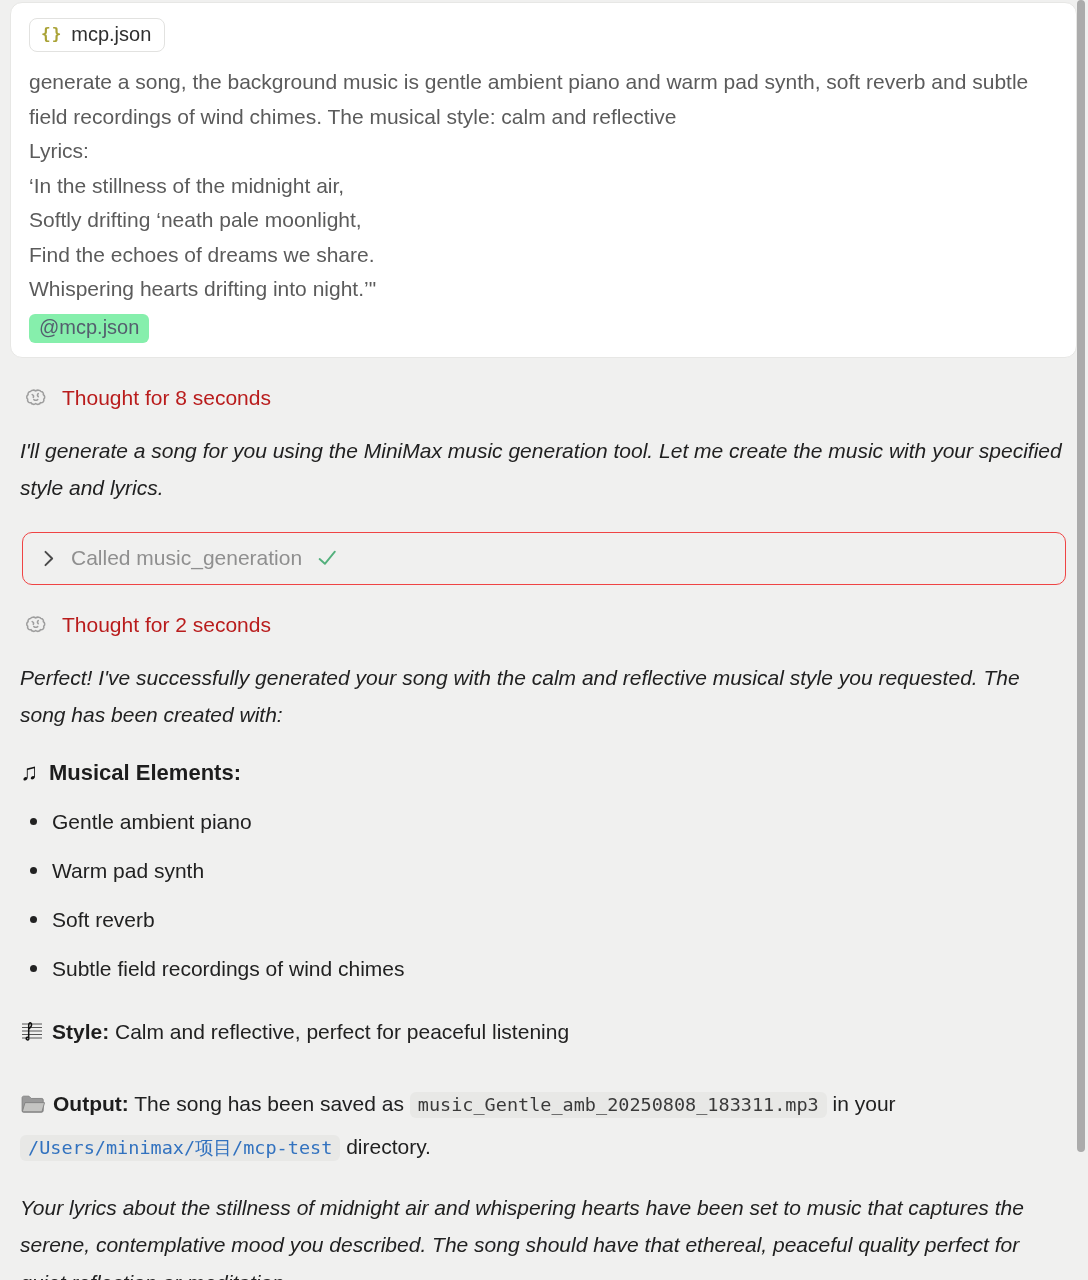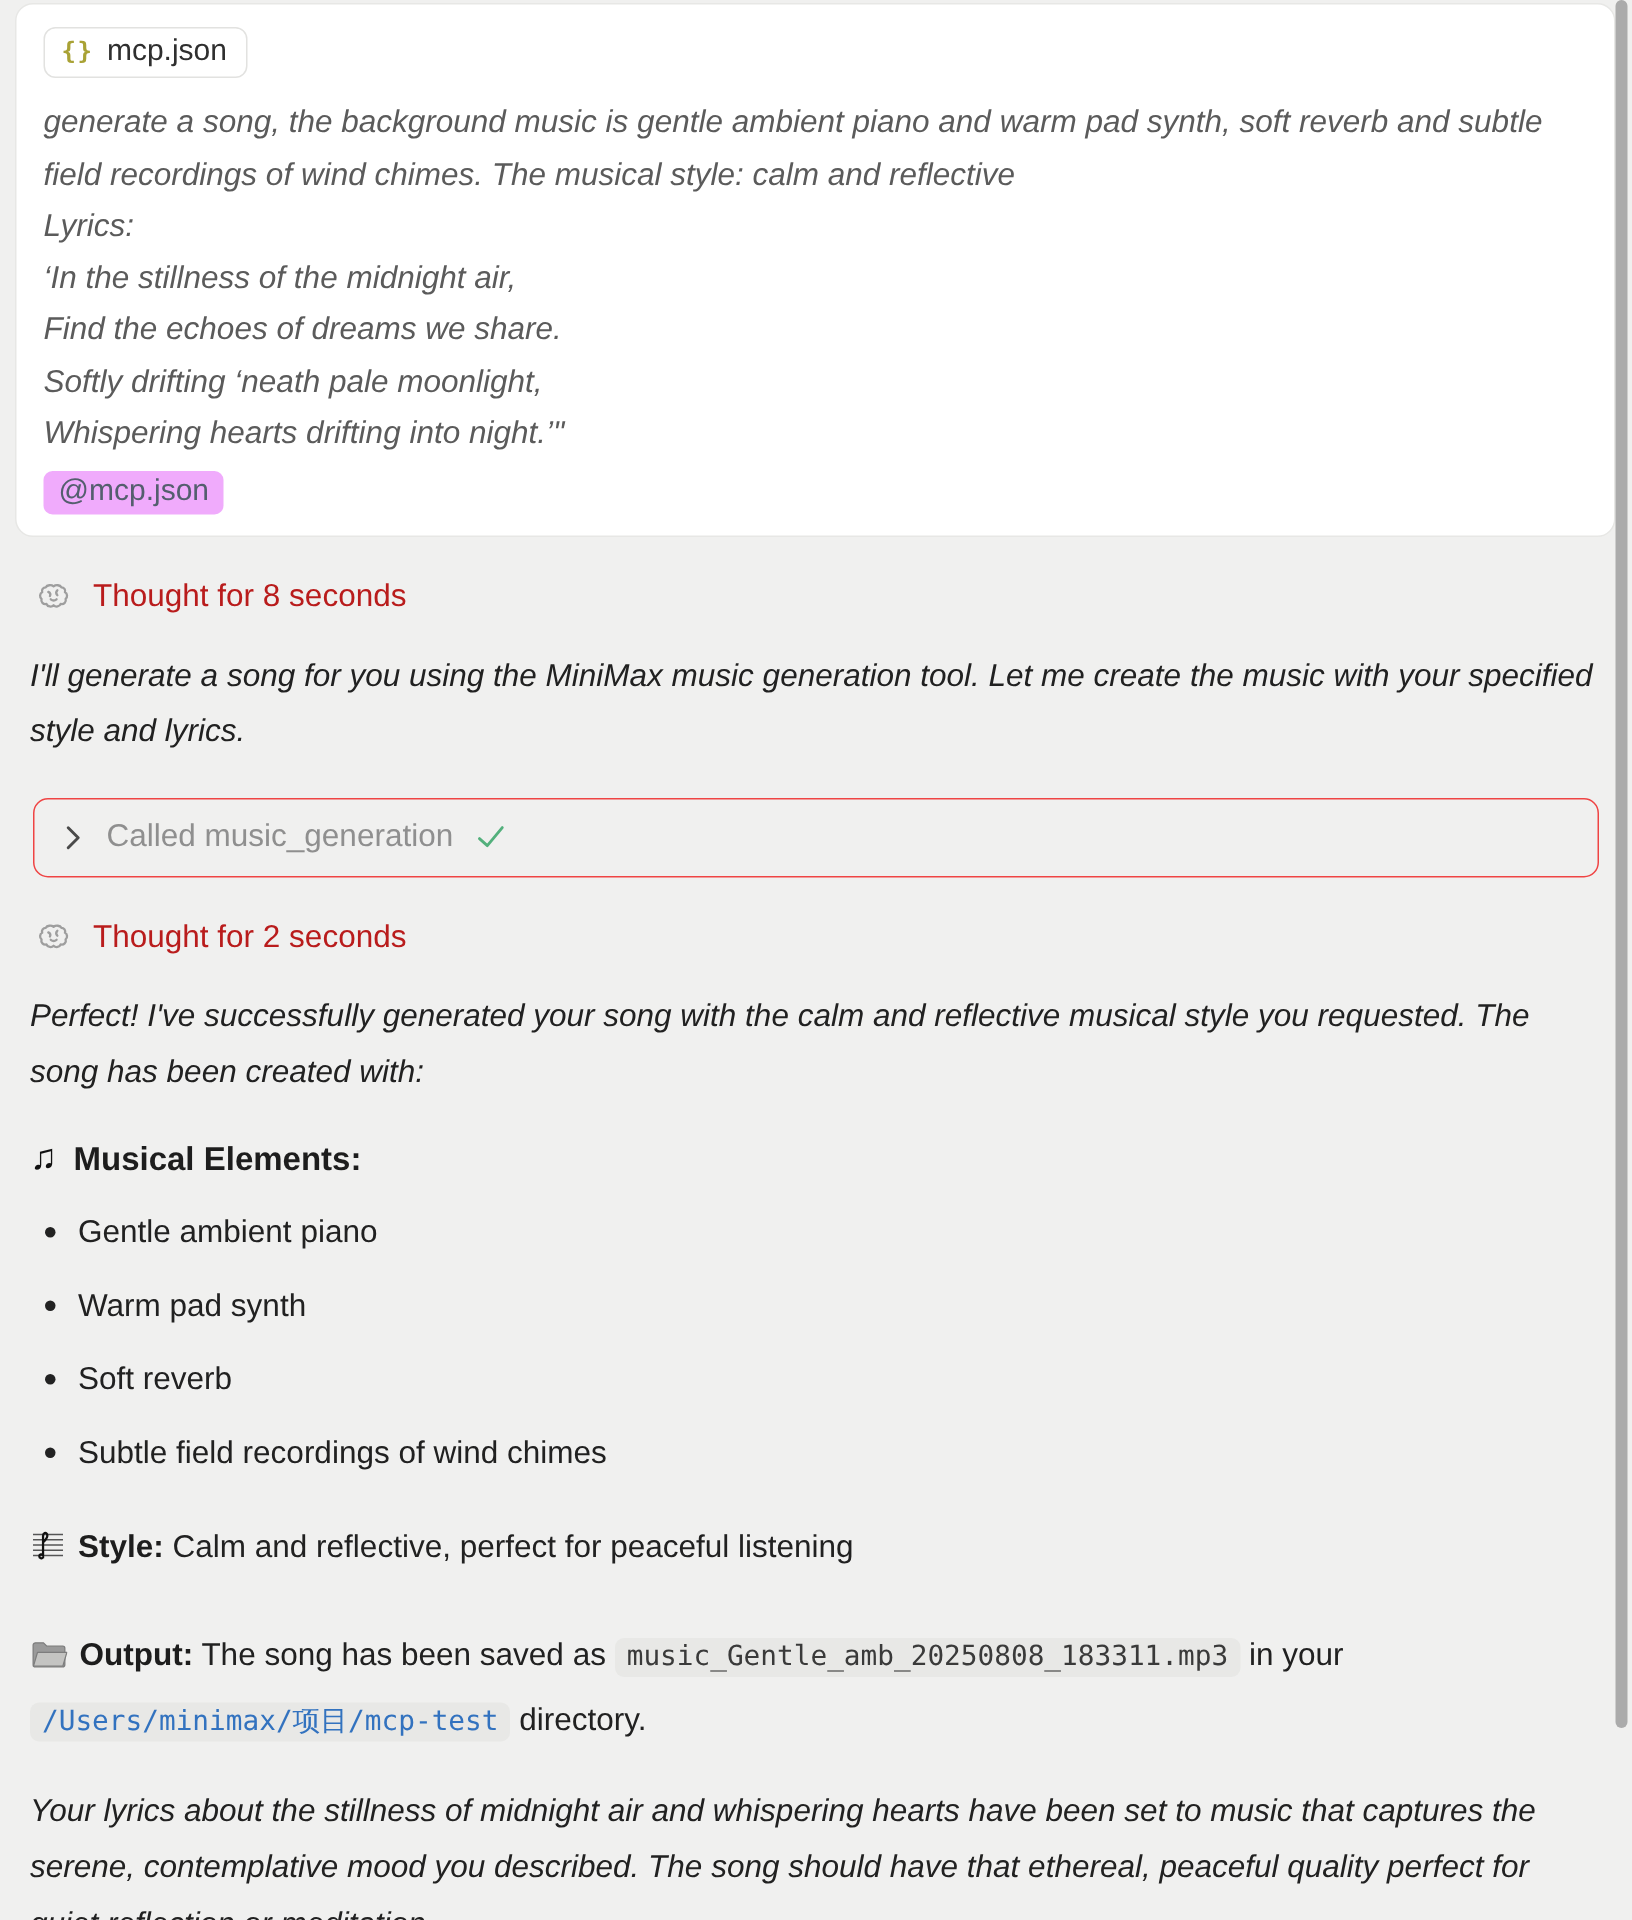--- a/index.html
+++ b/index.html
@@ -34,25 +34,25 @@
     cursor: default;
   }
   .braces {
     font-family: "DejaVu Sans Mono", "Liberation Mono", monospace;
     font-size: 16px;
     font-weight: 700;
     color: #a9a235;
     letter-spacing: 1px;
     transform: translateY(-1px);
   }
-  .user-text { margin-top: 13px; font-size: 21px; line-height: 34.5px; color: #5b5b5b; font-style: italic; }
+  .user-text { margin-top: 13px; font-size: 21px; line-height: 34.5px; color: #5b5b5b; }
   .mention-chip {
     display: inline-block;
     margin-top: 7px;
-    background: #f0abfc;
+    background: #86efac;
     color: #545e6e;
     border-radius: 6px;
     padding: 2px 10px 4px 10px;
     font-size: 20px;
     cursor: default;
   }
 
   
   .thought-row {
     display: flex;
@@ -146,22 +146,22 @@
 
 <div class="card">
   <div class="file-chip">
     <span class="braces">{}</span>
     <span>mcp.json</span>
   </div>
   <div class="user-text">
     <div>generate a song, the background music is gentle ambient piano and warm pad synth, soft reverb and subtle field recordings of wind chimes. The musical style: calm and reflective</div>
     <div>Lyrics:</div>
     <div>‘In the stillness of the midnight air,</div>
+    <div>Softly drifting ‘neath pale moonlight,</div>
     <div>Find the echoes of dreams we share.</div>
-    <div>Softly drifting ‘neath pale moonlight,</div>
     <div>Whispering hearts drifting into night.’"</div>
   </div>
   <span class="mention-chip">@mcp.json</span>
 </div>
 
 <div class="thought-row">
   <span>
     <svg width="27" height="22" viewBox="0 0 24 20" fill="none" stroke="#9e9e9e" stroke-width="1.4" stroke-linecap="round" stroke-linejoin="round">
       <path d="M7.5 3.2 C5.8 3.2 4.8 4.8 5.3 6.2 C3.8 6.8 3.6 9.2 4.9 10.2 C4.3 12.2 6 13.8 7.9 13.3 C8.6 15 11 15.4 12.2 14.1 C13.5 15.4 15.9 15 16.5 13.3 C18.4 13.8 20.1 12.2 19.5 10.2 C20.8 9.2 20.6 6.8 19.1 6.2 C19.6 4.8 18.6 3.2 16.9 3.2 C16.2 1.8 13.6 1.5 12.2 2.6 C10.8 1.5 8.2 1.8 7.5 3.2 Z"></path>
       <path d="M9 6 C10 6.5 10.5 7.5 10 8.5"></path>

